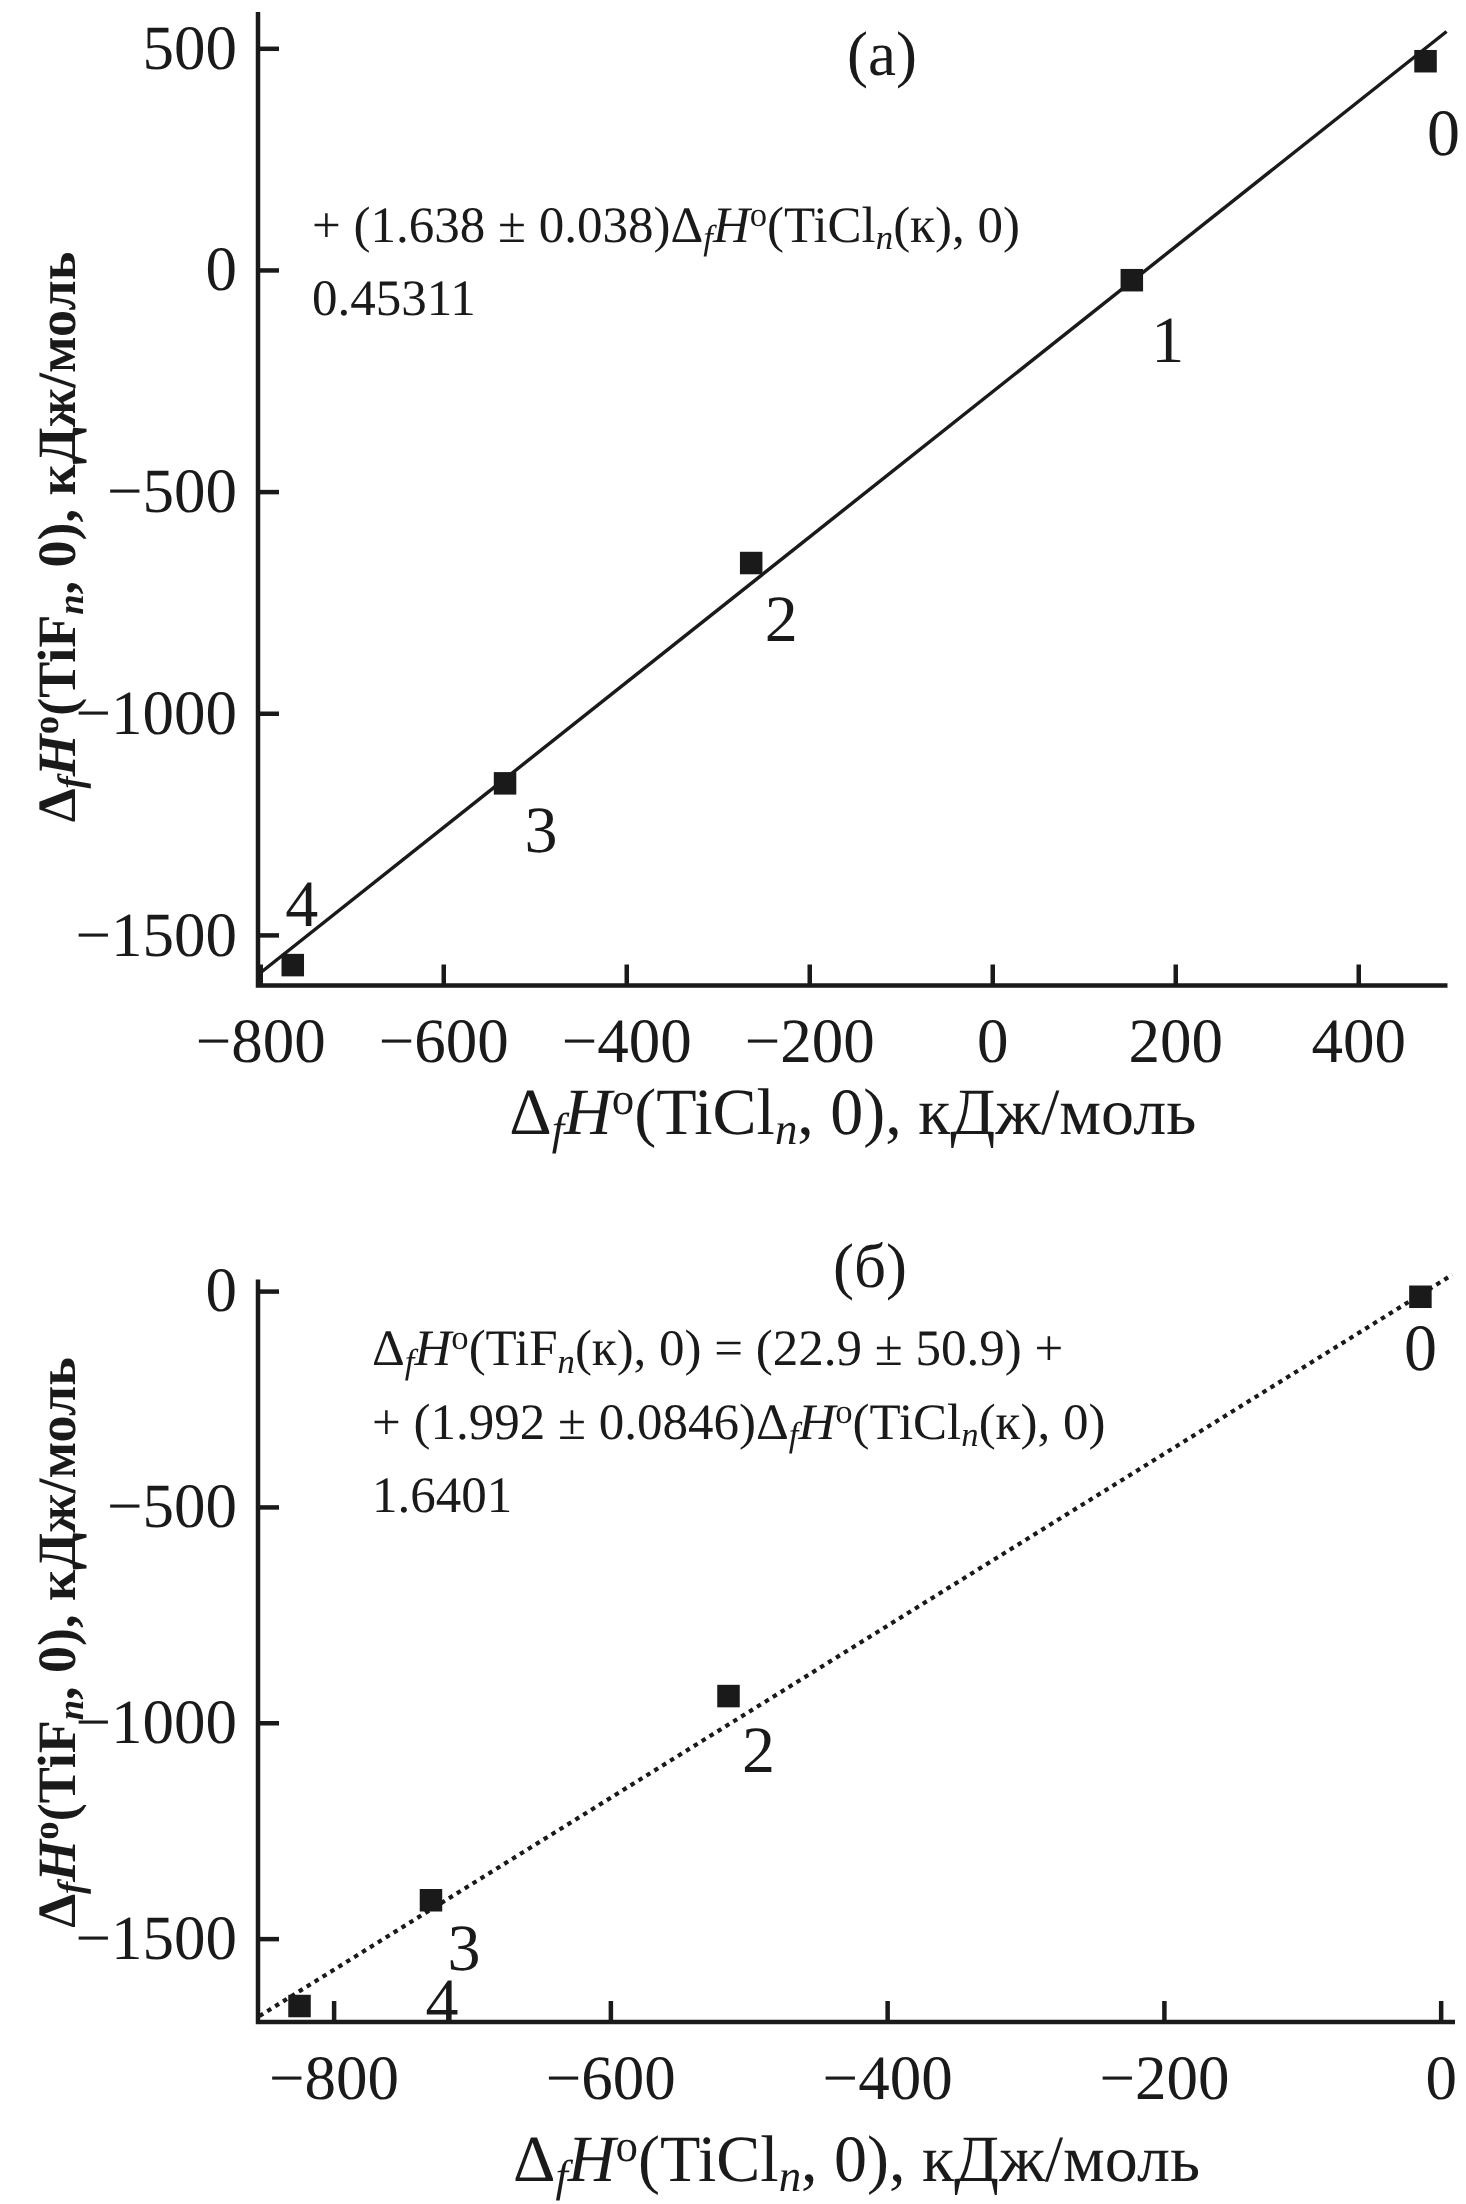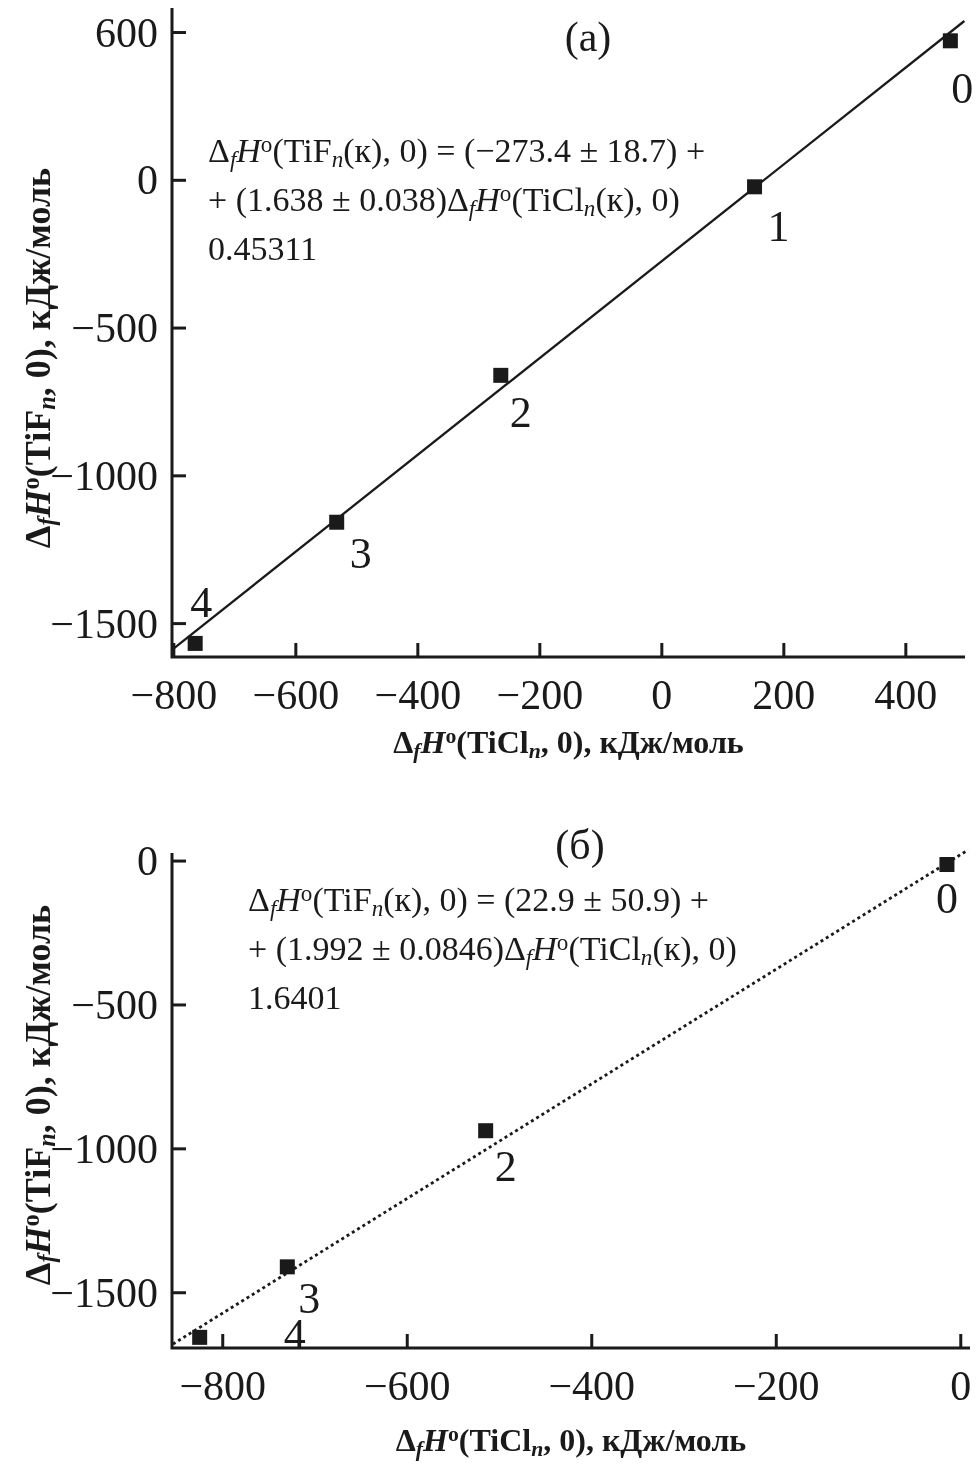--- a/index.html
+++ b/index.html
@@ -8,21 +8,21 @@
   .chart{position:absolute;left:0;width:977px;}
   #chart-a{top:0;height:790px;}
   #chart-b{top:790px;height:679px;}
   .plot{position:absolute;left:0;top:0;}
   .panel-title{position:absolute;font-size:42px;line-height:46px;text-align:center;width:200px;white-space:nowrap;}
   #chart-a .panel-title{left:488px;top:14px;}
   #chart-b .panel-title{left:480px;top:32px;}
   .equation{position:absolute;left:208px;font-size:34px;line-height:49px;white-space:nowrap;}
   #chart-a .equation{top:126px;}
   #chart-b .equation{top:85px;margin-left:40px;}
-  .x-title{position:absolute;font-size:32px;line-height:44px;text-align:center;white-space:nowrap;font-weight:bold;}
+  .x-title{position:absolute;font-size:44px;line-height:44px;text-align:center;white-space:nowrap;}
   #chart-a .x-title{left:172px;width:793px;top:720px;}
   #chart-b .x-title{left:172px;width:798px;top:628px;}
   .y-title{position:absolute;width:600px;height:48px;font-size:36px;line-height:48px;text-align:center;
            white-space:nowrap;transform:rotate(-90deg);font-weight:600;}
   #chart-a .y-title{left:-262px;top:334px;}
   #chart-b .y-title{left:-262px;top:281px;}
   .labels{position:absolute;left:0;top:0;right:0;bottom:0;pointer-events:none;}
   .tick-x{position:absolute;width:160px;text-align:center;font-size:42px;line-height:46px;white-space:nowrap;font-family:Liberation Serif, serif;}
   .tick-y{position:absolute;width:118px;text-align:right;font-size:42px;line-height:44px;white-space:nowrap;}
   .pt-label{position:absolute;width:60px;text-align:center;font-size:44px;line-height:52px;}
@@ -51,35 +51,34 @@
         <line x1="172" y1="623.6042805100183" x2="186" y2="623.6042805100183" stroke="#1a1a1a" stroke-width="3"></line>
         <line x1="172.61" y1="649.3384899817851" x2="964.39" y2="20.989457194899956" stroke="#1a1a1a" stroke-width="2.3"></line>
         <rect x="942.86" y="33.304644808743205" width="15" height="15" fill="#1a1a1a"></rect>
         <rect x="747.05" y="179.3000910746813" width="15" height="15" fill="#1a1a1a"></rect>
         <rect x="493.29" y="367.85291438979965" width="15" height="15" fill="#1a1a1a"></rect>
         <rect x="329.2" y="514.7349726775956" width="15" height="15" fill="#1a1a1a"></rect>
         <rect x="187.68" y="635.9052823315119" width="15" height="15" fill="#1a1a1a"></rect>
       </svg>
     <div class="panel-title">(a)</div>
     <div class="equation">
-      <div>Δ<sub><i>f</i></sub><i>H</i><sup>о</sup>(TiF<sub><i>n</i></sub>(к), 0) = (−273.4 ± 18.7) +</div>
       <div>+ (1.638 ± 0.038)Δ<sub><i>f</i></sub><i>H</i><sup>о</sup>(TiCl<sub><i>n</i></sub>(к), 0)</div>
       <div>0.45311</div>
     </div>
     <div class="x-title">Δ<sub><i>f</i></sub><i>H</i><sup>о</sup>(TiCl<sub><i>n</i></sub>, 0), кДж/моль</div>
     <div class="y-title">Δ<sub><i>f</i></sub><i>H</i><sup>о</sup>(TiF<sub><i>n</i></sub>, 0), кДж/моль</div>
     <div class="labels">
         <div class="tick-x" style="left: 93.83px; top: 672px;">−800</div>
         <div class="tick-x" style="left: 215.83px; top: 672px;">−600</div>
         <div class="tick-x" style="left: 337.83px; top: 672px;">−400</div>
         <div class="tick-x" style="left: 459.83px; top: 672px;">−200</div>
         <div class="tick-x" style="left: 581.83px; top: 672px;">0</div>
         <div class="tick-x" style="left: 703.83px; top: 672px; text-align: center;">200</div>
         <div class="tick-x" style="left: 825.83px; top: 672px;">400</div>
-        <div class="tick-y" style="left: 40px; top: 10.5296px;">600</div>
+        <div class="tick-y" style="left: 40px; top: 10.5296px;">500</div>
         <div class="tick-y" style="left: 40px; top: 158.298px;">0</div>
         <div class="tick-y" style="left: 40px; top: 306.067px;">−500</div>
         <div class="tick-y" style="left: 40px; top: 453.836px;">−1000</div>
         <div class="tick-y" style="left: 40px; top: 601.604px;">−1500</div>
         <div class="pt-label" style="left: 932.36px; top: 62.8046px;">0</div>
         <div class="pt-label" style="left: 748.55px; top: 200.8px;">1</div>
         <div class="pt-label" style="left: 490.79px; top: 387.353px;">2</div>
         <div class="pt-label" style="left: 330.7px; top: 528.235px;">3</div>
         <div class="pt-label" style="left: 171.18px; top: 577.405px;">4</div>
       </div>

